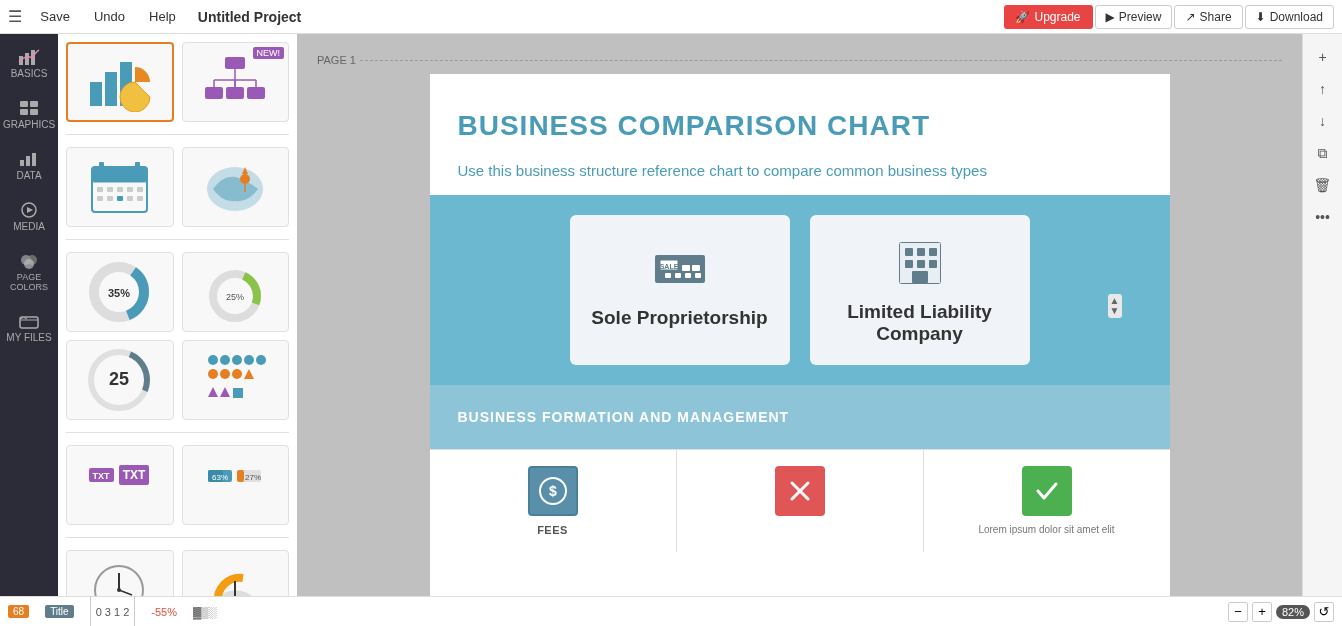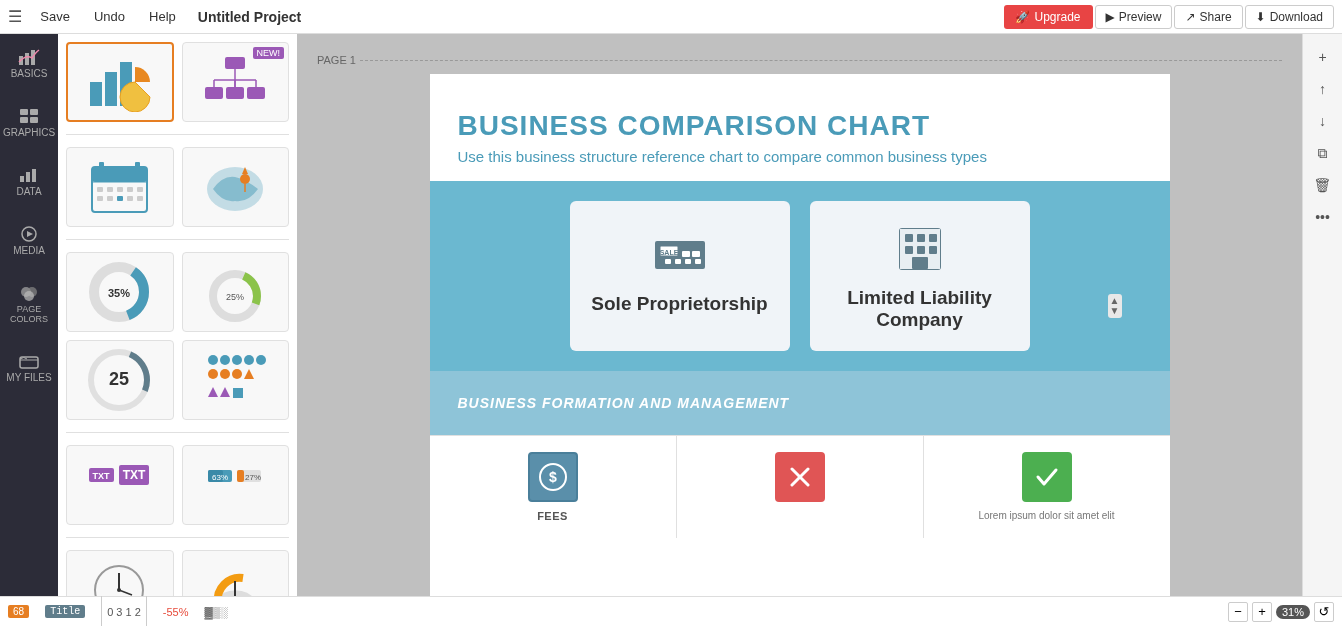--- a/index.html
+++ b/index.html
@@ -83,21 +83,21 @@
     }
 
     
     .sidebar-icons {
       width: 58px;
       background: #2c2c38;
       display: flex;
       flex-direction: column;
       align-items: center;
       padding-top: 8px;
-      gap: 16px;
+      gap: 8px;
       flex-shrink: 0;
     }
     .sidebar-icon-item {
       display: flex;
       flex-direction: column;
       align-items: center;
       color: #aaa;
       font-size: 10px;
       padding: 6px 4px;
       cursor: pointer;
@@ -174,21 +174,21 @@
     .infographic-title {
       font-size: 28px;
       font-weight: bold;
       color: #4a9bb8;
       letter-spacing: 1px;
       text-transform: uppercase;
     }
     .infographic-subtitle {
       font-size: 15px;
       color: #4a9bb8;
-      margin-top: 6px;
+      margin-top: 20px;
     }
     .infographic-cards-row {
       background: #6bb8d0;
       display: flex;
       justify-content: center;
       gap: 20px;
       padding: 20px 28px;
     }
     .business-card {
       background: #f0f4f8;
@@ -205,21 +205,20 @@
       font-weight: bold;
       color: #333;
       text-align: center;
     }
     .infographic-section-header {
       background: #8ec4d8;
       padding: 12px 28px;
       display: flex;
       align-items: center;
       gap: 12px;
-      font-style: italic;
     }
     .section-header-text {
       font-size: 14px;
       font-weight: bold;
       color: #fff;
       letter-spacing: 1px;
       text-transform: uppercase;
     }
     .section-arrow {
       width: 0;
@@ -709,23 +708,23 @@
     <button class="right-tool-btn" title="Move Up">↑</button>
     <button class="right-tool-btn" title="Move Down">↓</button>
     <button class="right-tool-btn" title="Duplicate">⧉</button>
     <button class="right-tool-btn" title="Delete">🗑</button>
     <button class="right-tool-btn" title="More">•••</button>
   </div>
 </div>
 
 <div class="bottom-bar">
   <span style="background:#e67e22;color:#fff;border-radius:2px;padding:1px 5px;font-size:10px;">68</span>
-  <span style="background:#607d8b;color:#fff;padding:1px 5px;font-size:10px;border-radius:2px;font-family:Liberation Mono, monospace;">Title</span>
+  <span style="background:#607d8b;color:#fff;padding:1px 5px;font-size:10px;border-radius:2px;">Title</span>
   <span style="font-size:11px;color:#555;border:1px solid #ccc;padding:17px 5px;">0 3 1 2</span>
   <span style="color:#e74c3c;font-size:11px;">-55%</span>
   <span style="font-size:11px;">▓▒░</span>
   <div style="margin-left:auto;display:flex;align-items:center;gap:4px;">
     <button class="zoom-btn">−</button>
     <button class="zoom-btn">+</button>
-    <span class="zoom-badge">31%</span>
+    <span class="zoom-badge">82%</span>
     <button class="zoom-btn">↺</button>
   </div>
 </div>
 
 </body></html>

